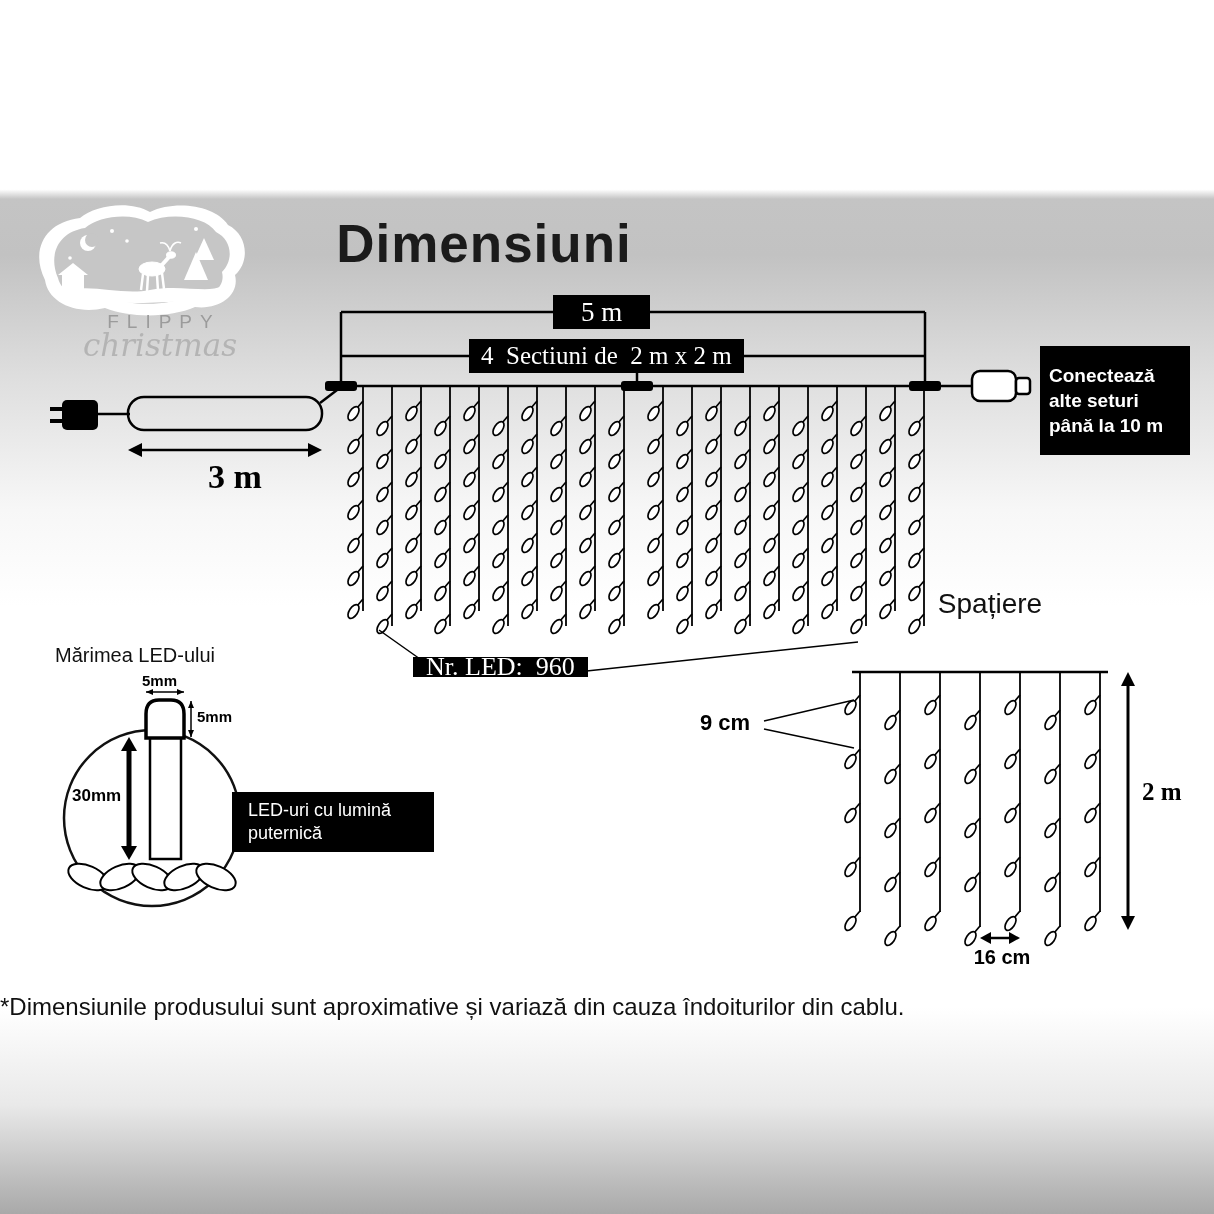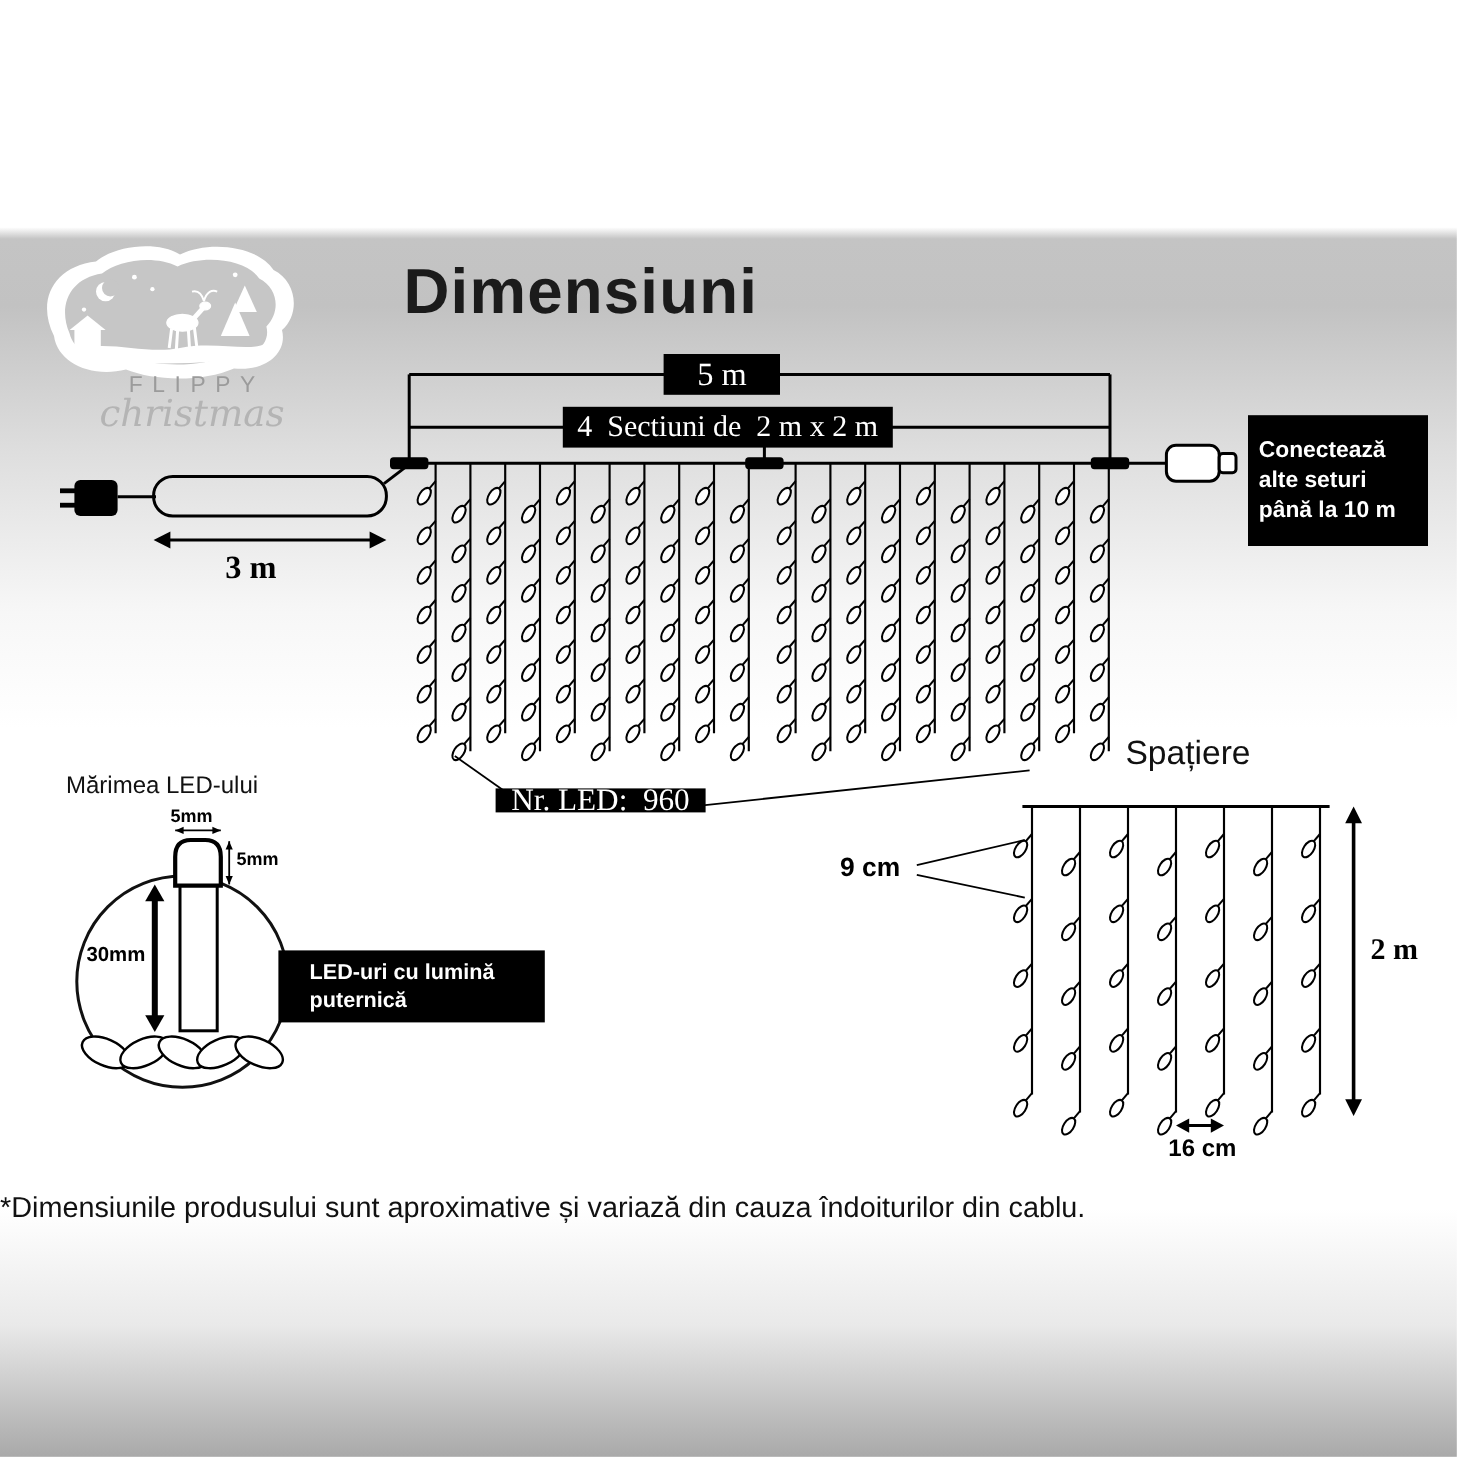--- a/index.html
+++ b/index.html
@@ -8,26 +8,26 @@
     background:linear-gradient(180deg,#ffffff 0%,#ffffff 15.6%,#c4c4c4 16.4%,#c2c2c2 21%,#dedede 31%,#f7f7f7 42%,#ffffff 50%,#ffffff 83%,#e9e9e9 91%,#a9a9a9 100%);}
   .abs{position:absolute}
   .blackbox{position:absolute;background:#000;color:#fff;display:flex;align-items:center;justify-content:center;white-space:pre}
   .serif{font-family:"Liberation Serif","DejaVu Serif",serif}
   #artwork{position:absolute;left:0;top:0}
   .title{left:0;width:968px;top:213px;text-align:center;font-size:53px;font-weight:bold;color:#1b1b1b;letter-spacing:1px}
   .box-8m{left:553px;top:295px;height:34px;padding:0 28px;font-size:27px}
   .box-sections{left:469px;top:339px;height:34px;padding:0 12px;font-size:25px}
   .box-nrled{left:413px;top:657px;height:20px;padding:0 13px;font-size:26px}
   .box-connect{left:1040px;top:346px;width:132px;padding:17px 9px;font-size:19px;font-weight:bold;line-height:25px;display:block;text-align:left;white-space:normal}
-  .box-leddesc{left:232px;top:792px;width:170px;padding:7px 26px;font-size:18px;font-weight:bold;line-height:23px;display:block;text-align:left;white-space:normal}
-  .lbl-3m{left:142px;top:458px;width:134px;text-align:center;font-size:27px;font-weight:bold;color:#000}
+  .box-leddesc{left:232px;top:792px;width:170px;padding:7px 16px;font-size:18px;font-weight:normal;line-height:23px;display:block;text-align:left;white-space:normal}
+  .lbl-3m{left:168px;top:458px;width:134px;text-align:center;font-size:34px;font-weight:bold;color:#000}
   .lbl-2m{left:1142px;top:778px;font-size:25px;font-weight:bold;color:#000}
   .lbl-9cm{left:700px;top:710px;font-size:22px;font-weight:bold;color:#000}
   .lbl-16cm{left:962px;top:946px;width:80px;text-align:center;font-size:20px;font-weight:bold;color:#000}
-  .spacing-title{left:900px;top:612px;width:180px;text-align:center;font-size:28px;color:#111}
+  .spacing-title{left:900px;top:588px;width:180px;text-align:center;font-size:28px;color:#111}
   .led-title{left:55px;top:644px;font-size:20px;color:#111}
   .lbl-5mm-w{left:142px;top:672px;font-size:15px;font-weight:bold;color:#000}
   .lbl-5mm-h{left:197px;top:708px;font-size:15px;font-weight:bold;color:#000}
   .lbl-30mm{left:72px;top:786px;font-size:17px;font-weight:bold;color:#000}
   .footnote{left:0;width:1214px;top:993px;text-align:left;font-size:24px;color:#111}
   .logo-flippy{left:78px;top:311px;width:164px;text-align:center;font-size:19px;letter-spacing:8px;color:#9b9b9b;text-indent:8px}
   .logo-christmas{left:70px;top:327px;width:180px;text-align:center;font-family:"DejaVu Serif",serif;font-style:italic;font-size:31px;color:#b4b4b4}
 </style>
 </head>
 <body>

